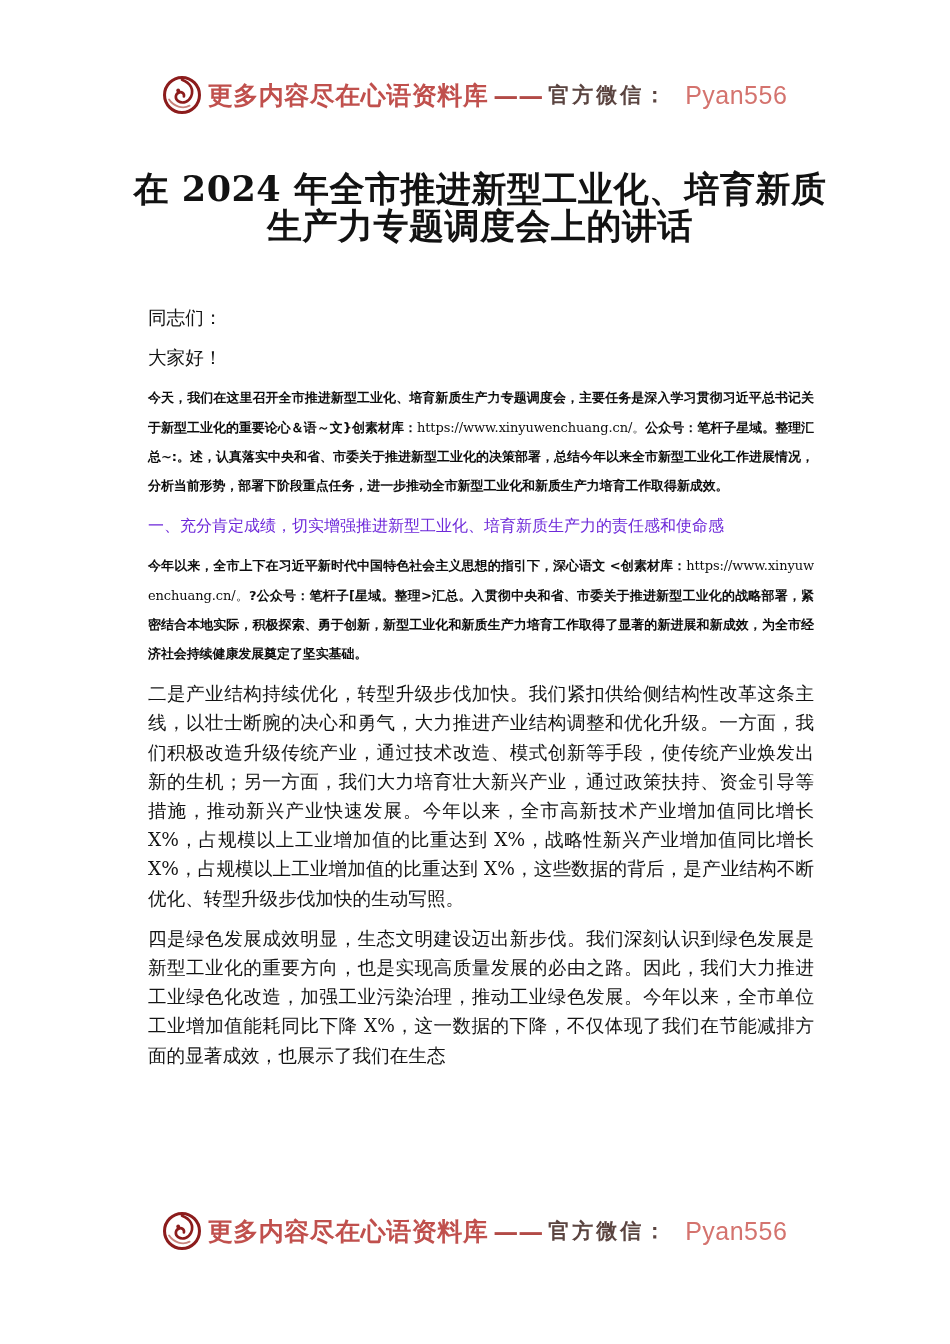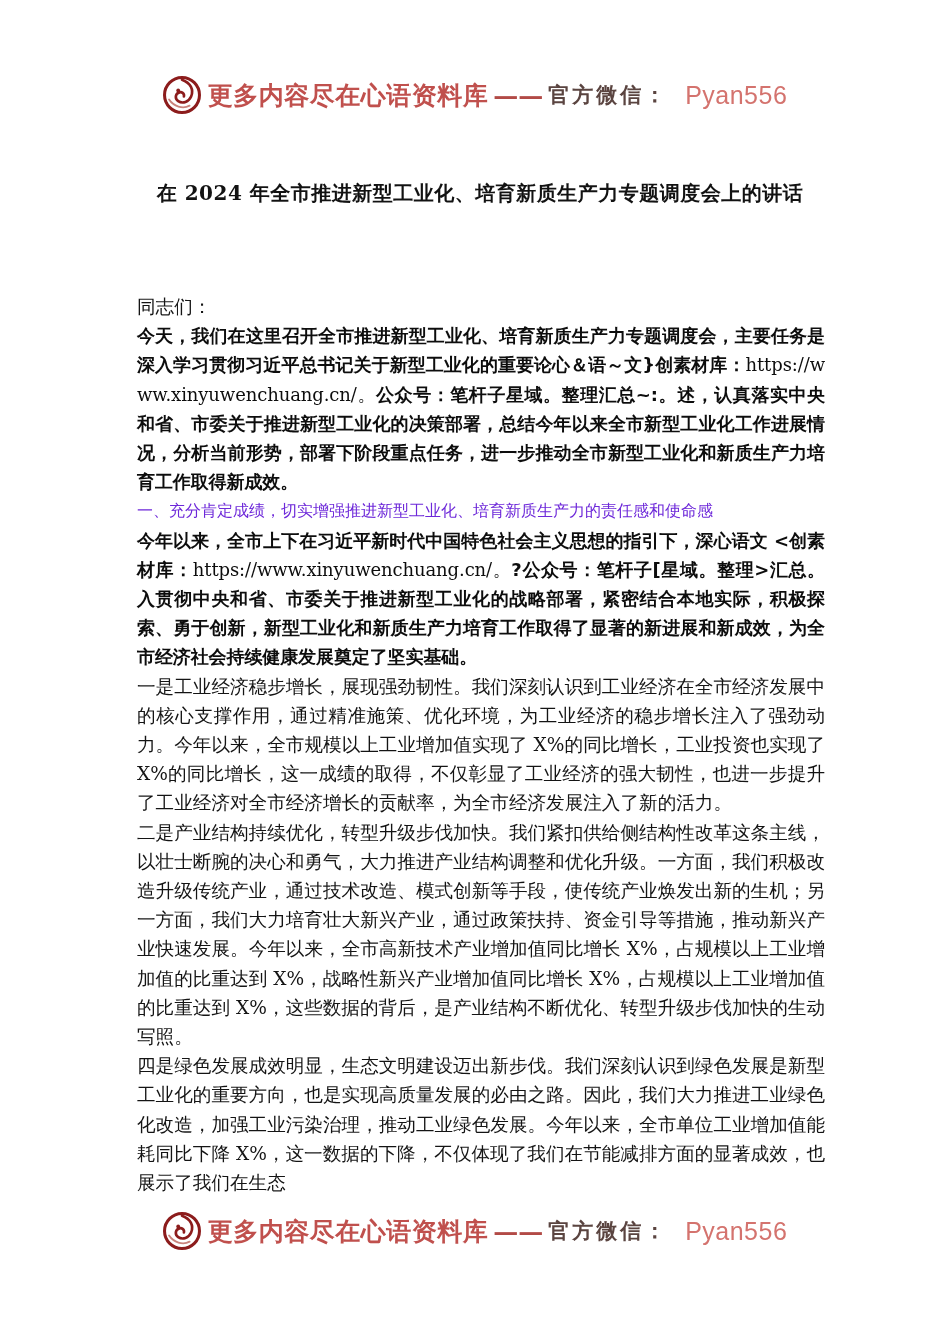--- a/index.html
+++ b/index.html
@@ -76,54 +76,54 @@
   }
 
   
   .doc-title {
     position: absolute;
     top: 147px;
     left: 130px;
     width: 700px;
     text-align: center;
     font-family: "DejaVu Serif", "Liberation Serif", serif;
-    font-size: 20px;
-    line-height: 66px;
+    font-size: 35px;
+    line-height: 37px;
     letter-spacing: 0.5px;
     color: #121212;
   }
 
   
   .body-block {
     position: absolute;
     top: 292px;
     left: 137px;
     width: 688px;
   }
 
   p.para {
-    margin: 0;
+    margin: 11px;
     padding: 0;
     text-align: justify;
     text-justify: inter-ideograph;
     word-break: break-all;
   }
 
   
   .serif {
     font-family: "DejaVu Serif", "Liberation Serif", serif;
     font-size: 18.6px;
     line-height: 29.2px;
     color: #141414;
   }
   
   .sans-bold {
     font-family: "DejaVu Sans", "Liberation Sans", sans-serif;
     font-weight: bold;
-    font-size: 18px;
+    font-size: 13px;
     line-height: 29.2px;
     color: #0d0d0d;
     letter-spacing: -0.1px;
   }
   .inline-serif {
     font-family: "DejaVu Serif", "Liberation Serif", serif;
     font-weight: normal;
   }
   .heading {
     font-family: "DejaVu Serif", "Liberation Serif", serif;
@@ -148,28 +148,28 @@
     <span class="wm-dash">——</span>
     <span class="wm-sub">官方微信：</span>
     <span class="wm-id">Pyan556</span>
   </div>
 
   <h1 class="doc-title">在 2024 年全市推进新型工业化、培育新质生产力专题调度会上的讲话</h1>
 
   <div class="body-block">
 
     <p class="para serif">同志们：</p>
+    <p class="para serif">大家好！</p>
 
     <p class="para sans-bold"><span>今天，我们在这里召开全市推进新型工业化、培育新质生产力专题调度会，主要任务是深入学习贯彻习近平总书记关于新型工业化的重要论心＆语～文}创素材库：</span><span class="inline-serif">https://www.xinyuwenchuang.cn/。</span><span>公众号：笔杆子星域。整理汇总~:。述，认真落实中央和省、市委关于推进新型工业化的决策部署，总结今年以来全市新型工业化工作进展情况，分析当前形势，部署下阶段重点任务，进一步推动全市新型工业化和新质生产力培育工作取得新成效。</span></p>
 
     <p class="para heading">一、充分肯定成绩，切实增强推进新型工业化、培育新质生产力的责任感和使命感</p>
 
     <p class="para sans-bold"><span>今年以来，全市上下在习近平新时代中国特色社会主义思想的指引下，深心语文 &lt;创素材库：</span><span class="inline-serif">https://www.xinyuwenchuang.cn/。</span><span>?公众号：笔杆子[星域。整理&gt;汇总。入贯彻中央和省、市委关于推进新型工业化的战略部署，紧密结合本地实际，积极探索、勇于创新，新型工业化和新质生产力培育工作取得了显著的新进展和新成效，为全市经济社会持续健康发展奠定了坚实基础。</span></p>
 
-    <p class="para serif">一是工业经济稳步增长，展现强劲韧性。我们深刻认识到工业经济在全市经济发展中的核心支撑作用，通过精准施策、优化环境，为工业经济的稳步增长注入了强劲动力。今年以来，全市规模以上工业增加值实现了 X%的同比增长，工业投资也实现了 X%的同比增长，这一成绩的取得，不仅彰显了工业经济的强大韧性，也进一步提升了工业经济对全市经济增长的贡献率，为全市经济发展注入了新的活力。</p>
     <p class="para serif">二是产业结构持续优化，转型升级步伐加快。我们紧扣供给侧结构性改革这条主线，以壮士断腕的决心和勇气，大力推进产业结构调整和优化升级。一方面，我们积极改造升级传统产业，通过技术改造、模式创新等手段，使传统产业焕发出新的生机；另一方面，我们大力培育壮大新兴产业，通过政策扶持、资金引导等措施，推动新兴产业快速发展。今年以来，全市高新技术产业增加值同比增长 X%，占规模以上工业增加值的比重达到 X%，战略性新兴产业增加值同比增长 X%，占规模以上工业增加值的比重达到 X%，这些数据的背后，是产业结构不断优化、转型升级步伐加快的生动写照。</p>
     <p class="para serif">四是绿色发展成效明显，生态文明建设迈出新步伐。我们深刻认识到绿色发展是新型工业化的重要方向，也是实现高质量发展的必由之路。因此，我们大力推进工业绿色化改造，加强工业污染治理，推动工业绿色发展。今年以来，全市单位工业增加值能耗同比下降 X%，这一数据的下降，不仅体现了我们在节能减排方面的显著成效，也展示了我们在生态</p>
 
   </div>
 
   <div class="watermark watermark-bottom">
     <svg class="wm-logo" viewBox="0 0 100 100" aria-hidden="true">
       <circle cx="50" cy="50" r="46" fill="none" stroke="#8c1c1c" stroke-width="8"></circle>
       <path d="M50 10 C 72 18, 82 36, 74 54 C 68 68, 52 74, 40 66 C 31 60, 32 48, 41 44 C 49 40, 57 46, 55 54" fill="none" stroke="#8c1c1c" stroke-width="7" stroke-linecap="round"></path>
       <circle cx="40" cy="38" r="5" fill="#8c1c1c"></circle>

